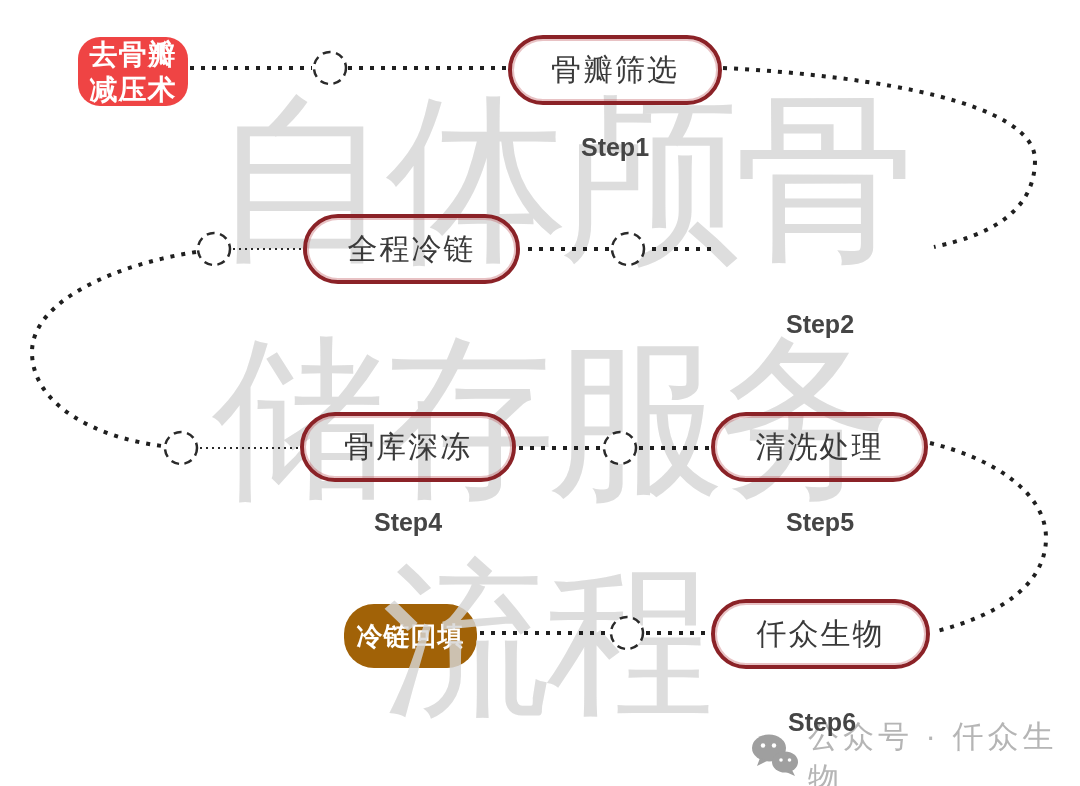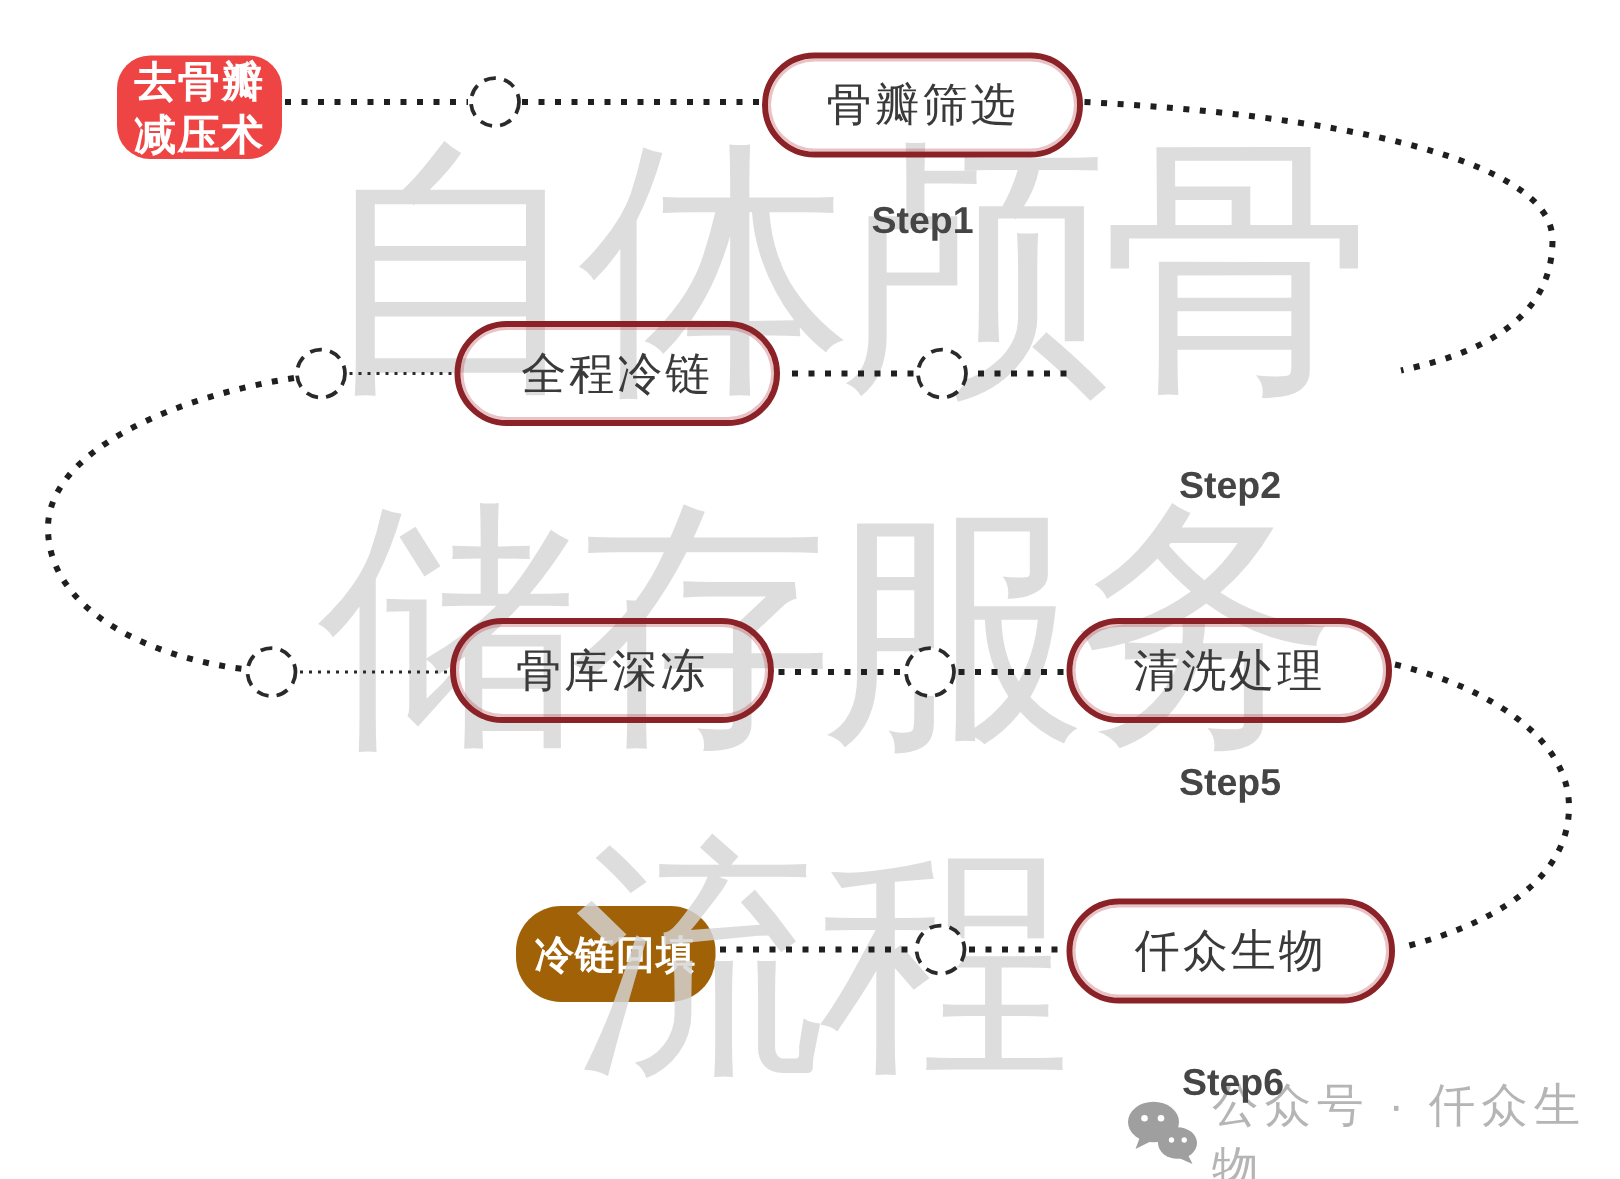--- a/index.html
+++ b/index.html
@@ -163,16 +163,17 @@
     </div>
   <div class="node n5">
       <span>清洗处理</span>
     </div>
   <div class="node n6">
       <span>仟众生物</span>
     </div>
 
   <div class="step-label s1">Step1</div>
   <div class="step-label s2">Step2</div>
+  <div class="step-label s4">Step4</div>
   <div class="step-label s5">Step5</div>
   <div class="step-label s6">Step6</div>
 
 </div>
 
 </body></html>

